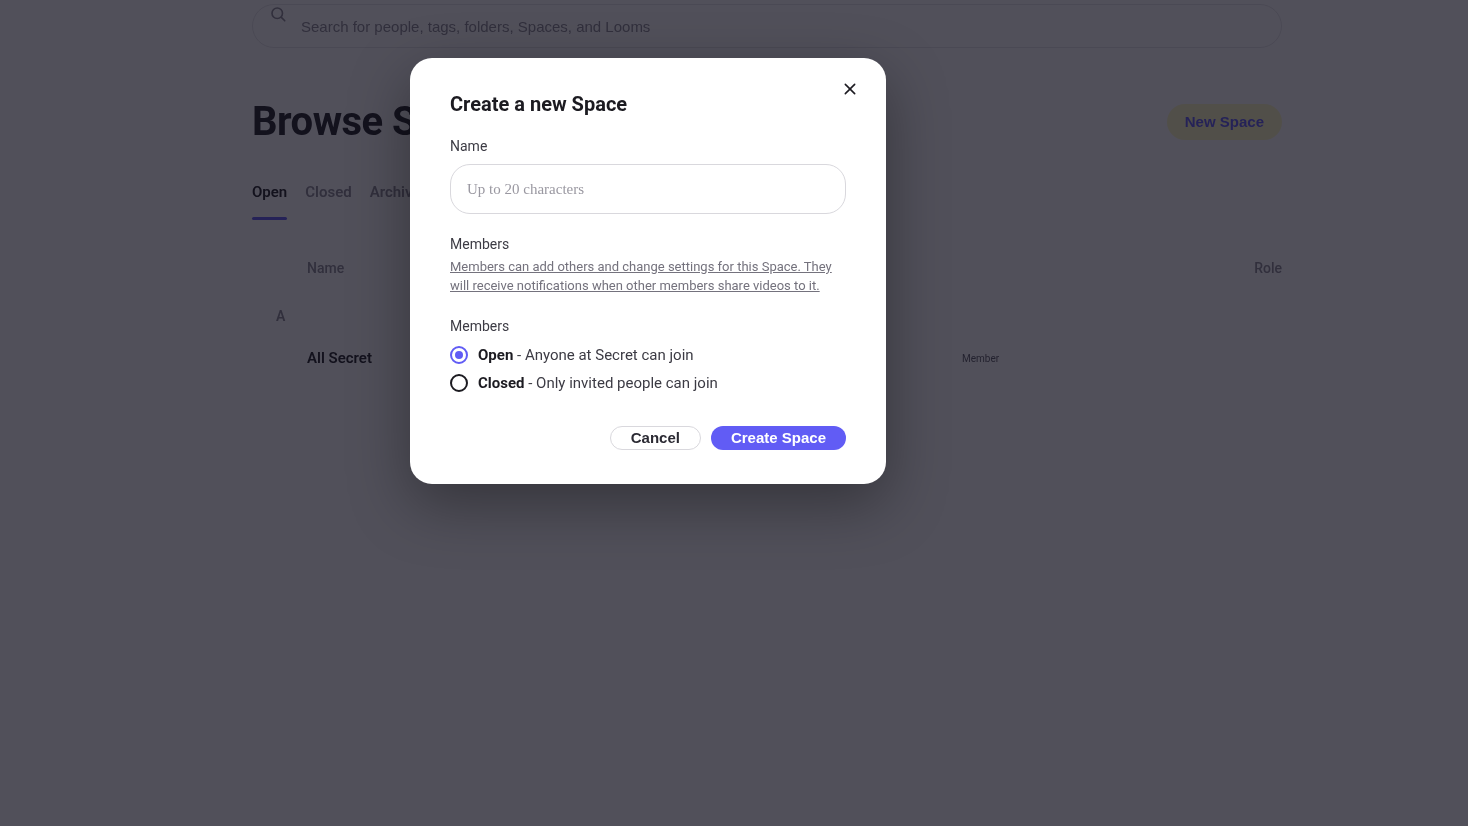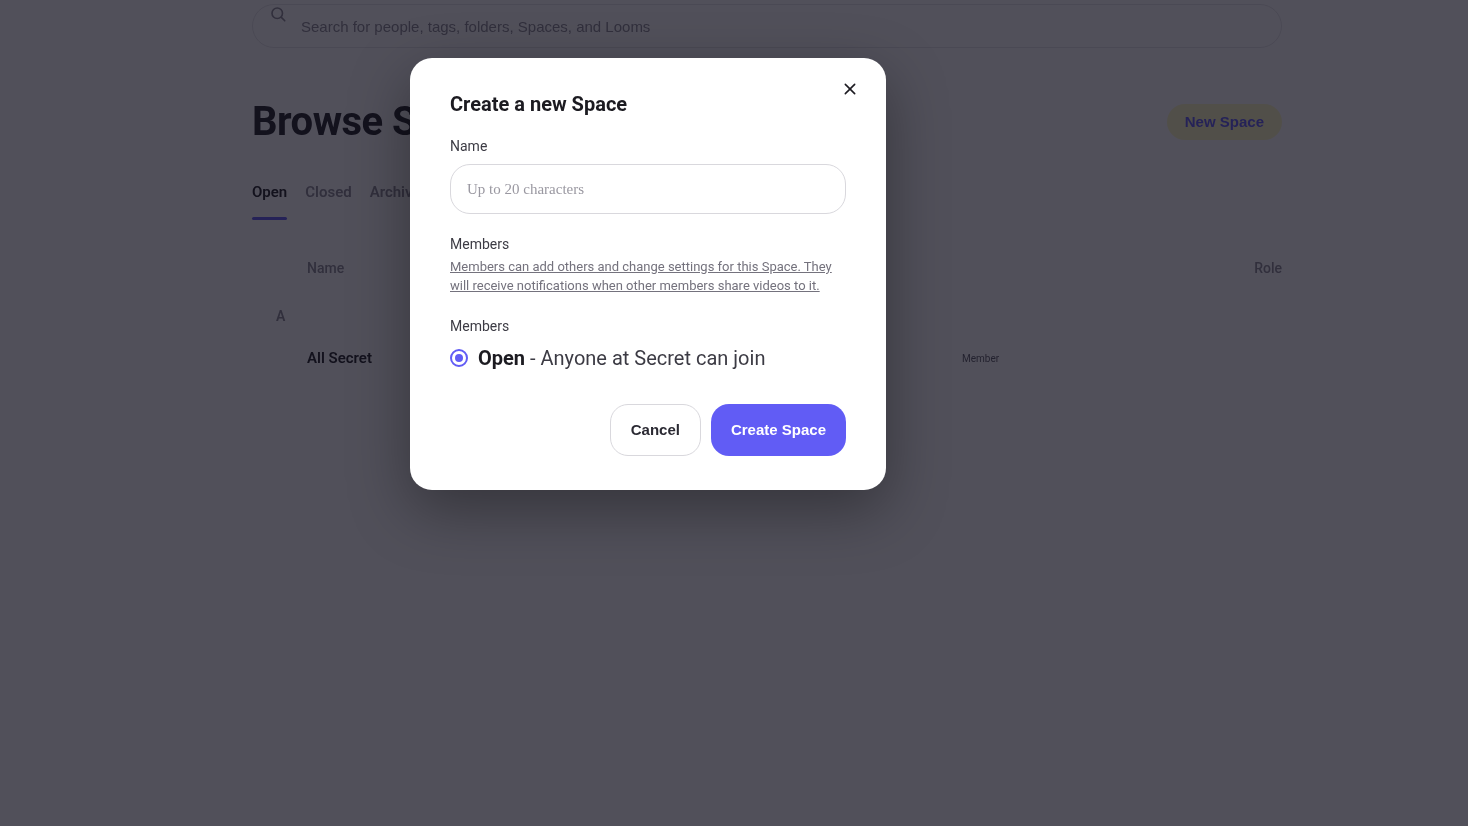--- a/index.html
+++ b/index.html
@@ -211,31 +211,31 @@
   .radio-outer .dot {
     position: absolute;
     left: 3px; top: 3px;
     width: 8px; height: 8px;
     border-radius: 50%;
     background: #615cf5;
     display: none;
   }
   .radio-row.selected .radio-outer { border-color: #615cf5; }
   .radio-row.selected .dot { display: block; }
-  .radio-label { font-size: 20px; color: #3c3b44; }
+  .radio-label { font-size: 15px; color: #3c3b44; }
   .radio-label b { font-weight: 700; color: #1c1b21; }
 
   .modal-actions {
     display: flex;
     justify-content: flex-end;
     gap: 10px;
     margin-top: 34px;
   }
   .btn {
-    height: 52px;
+    height: 24px;
     border-radius: 18px;
     padding: 0 20px;
     font-size: 15px;
     font-weight: 600;
     cursor: pointer;
   }
   .btn-secondary {
     background: #fff;
     border: 1px solid #d9d8dd;
     color: #2b2a33;
@@ -316,20 +316,26 @@
 
       <div class="radio-row selected">
         <span class="radio-outer">
             <span class="dot"></span>
           </span>
         <span class="radio-label">
           <b>Open</b><span> - Anyone at Secret can join</span>
         </span>
       </div>
 
+      <div class="radio-row">
+        <span class="radio-outer"></span>
+        <span class="radio-label">
+          <b>Closed</b><span> - Only invited people can join</span>
+        </span>
+      </div>
 
     </div>
 
     <div class="modal-actions">
       <button class="btn btn-secondary">Cancel</button>
       <button class="btn btn-primary">Create Space</button>
     </div>
 
   </div>
 </div>

